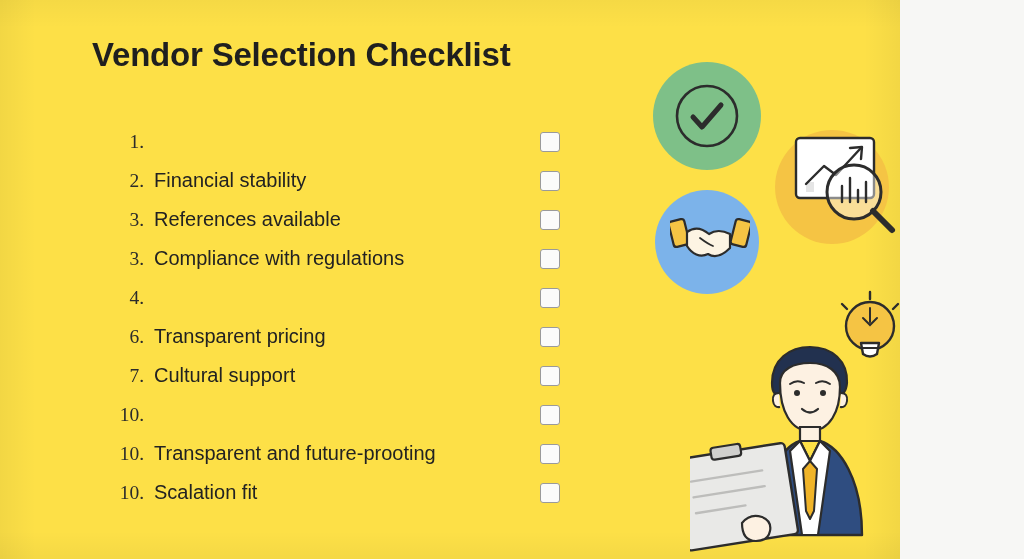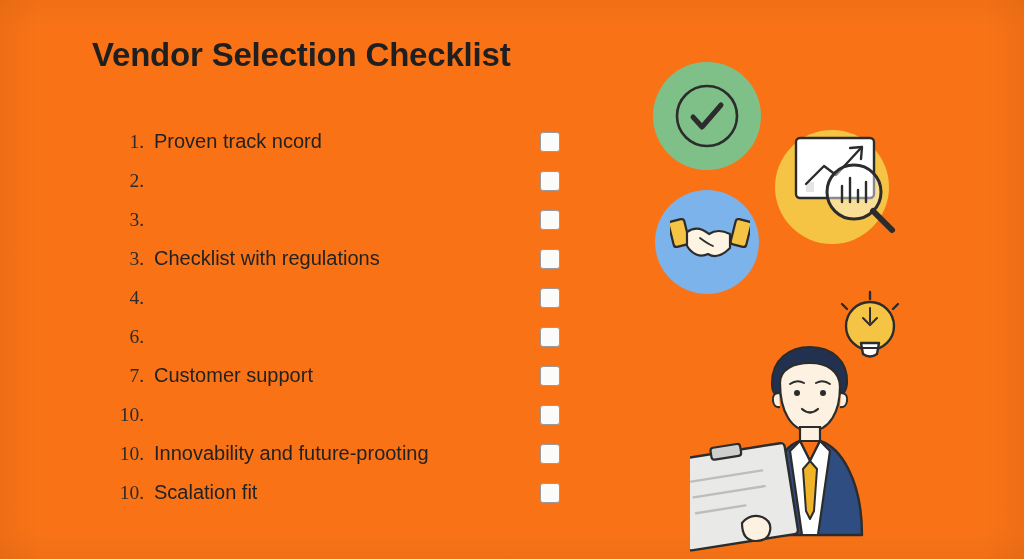--- a/index.html
+++ b/index.html
@@ -9,23 +9,23 @@
   body {
     width: 1024px;
     height: 559px;
     background: #f7f7f5;
     font-family: "Liberation Sans", sans-serif;
     overflow: hidden;
     position: relative;
   }
   #page {
     position: relative;
-    width: 1024px;
+    width: 900px;
     height: 559px;
-    background: #f97316;
+    background: #fde047;
   }
   
   #page::before {
     content: "";
     position: absolute;
     inset: 0;
     pointer-events: none;
     background:
       linear-gradient(to right, rgba(0,0,0,0.045), rgba(0,0,0,0) 4%, rgba(0,0,0,0) 96%, rgba(0,0,0,0.045)),
       linear-gradient(to bottom, rgba(0,0,0,0.03), rgba(0,0,0,0) 5%, rgba(0,0,0,0) 95%, rgba(0,0,0,0.035));
@@ -118,64 +118,66 @@
 <body>
 
 <div id="page">
 
   <div id="title">Vendor Selection Checklist</div>
 
   <div id="checklist">
 
     <div class="row">
       <span class="num">1.</span>
-      <span class="label">Proven track ncord</span>
       <span class="checkbox"></span>
     </div>
 
     <div class="row">
       <span class="num">2.</span>
+      <span class="label">Financial stability</span>
       <span class="checkbox"></span>
     </div>
 
     <div class="row">
       <span class="num">3.</span>
+      <span class="label">References available</span>
       <span class="checkbox"></span>
     </div>
 
     <div class="row">
       <span class="num">3.</span>
-      <span class="label">Checklist with regulations</span>
+      <span class="label">Compliance with regulations</span>
       <span class="checkbox"></span>
     </div>
 
     <div class="row">
       <span class="num">4.</span>
       <span class="checkbox"></span>
     </div>
 
     <div class="row">
       <span class="num">6.</span>
+      <span class="label">Transparent pricing</span>
       <span class="checkbox"></span>
     </div>
 
     <div class="row">
       <span class="num">7.</span>
-      <span class="label">Customer support</span>
+      <span class="label">Cultural support</span>
       <span class="checkbox"></span>
     </div>
 
     <div class="row">
       <span class="num">10.</span>
       <span class="checkbox"></span>
     </div>
 
     <div class="row">
       <span class="num">10.</span>
-      <span class="label">Innovability and future-prooting</span>
+      <span class="label">Transparent and future-prooting</span>
       <span class="checkbox"></span>
     </div>
 
     <div class="row">
       <span class="num">10.</span>
       <span class="label">Scalation fit</span>
       <span class="checkbox"></span>
     </div>
 
   </div>

